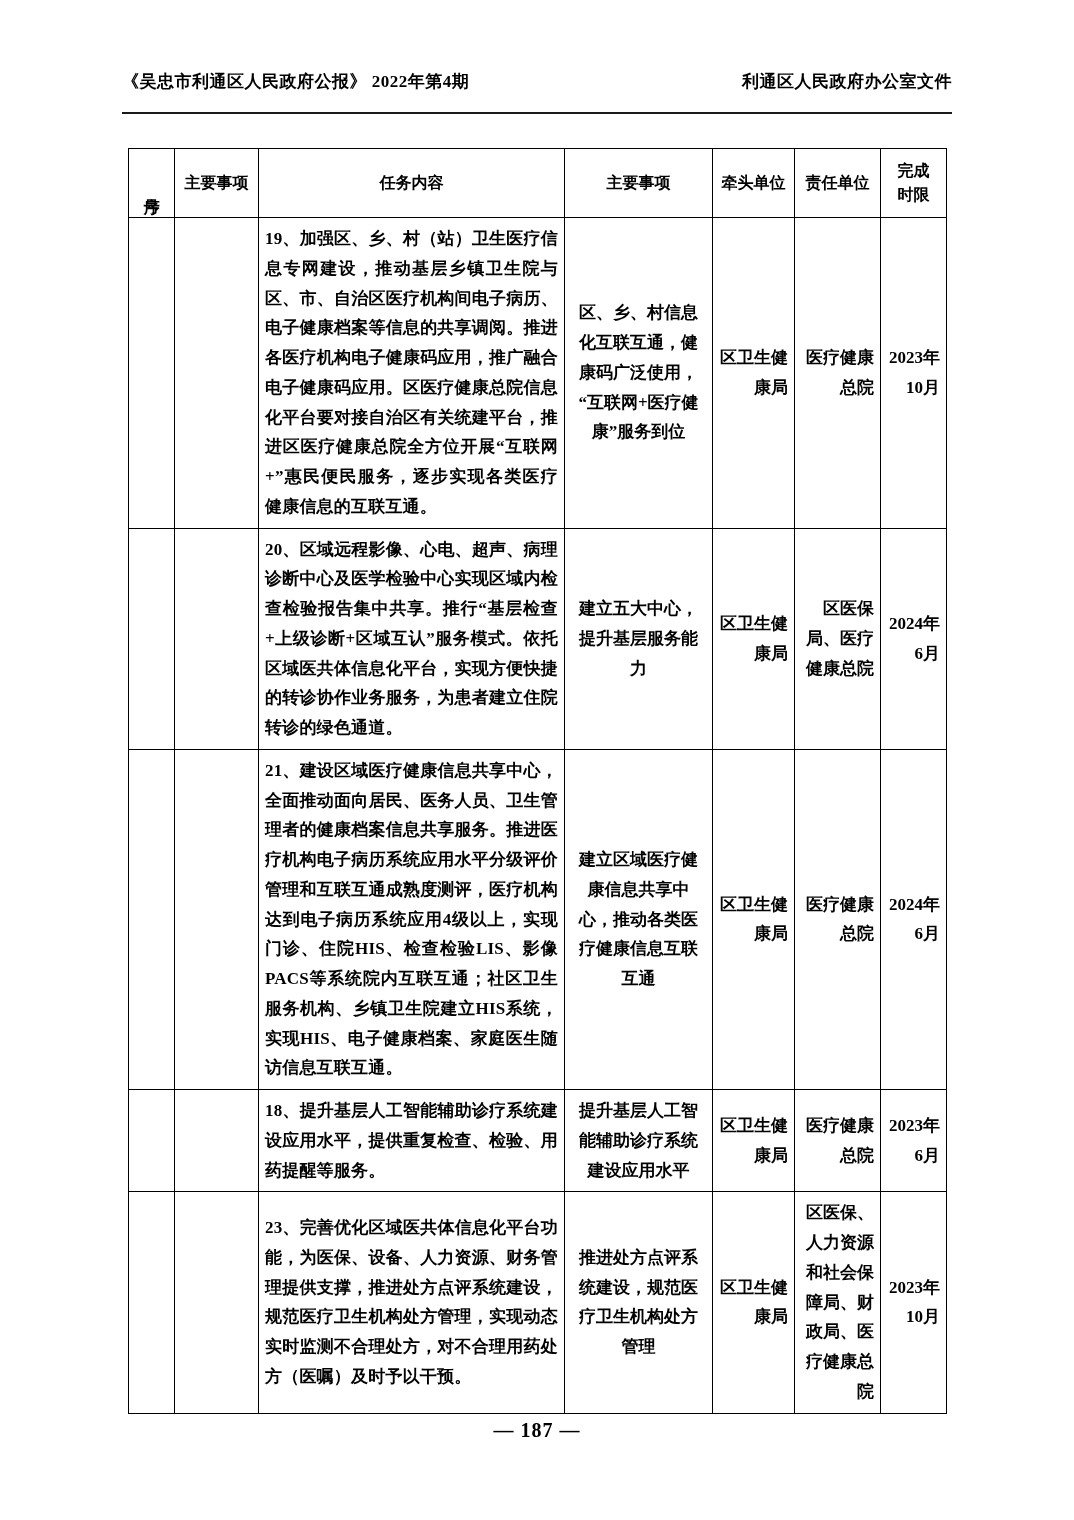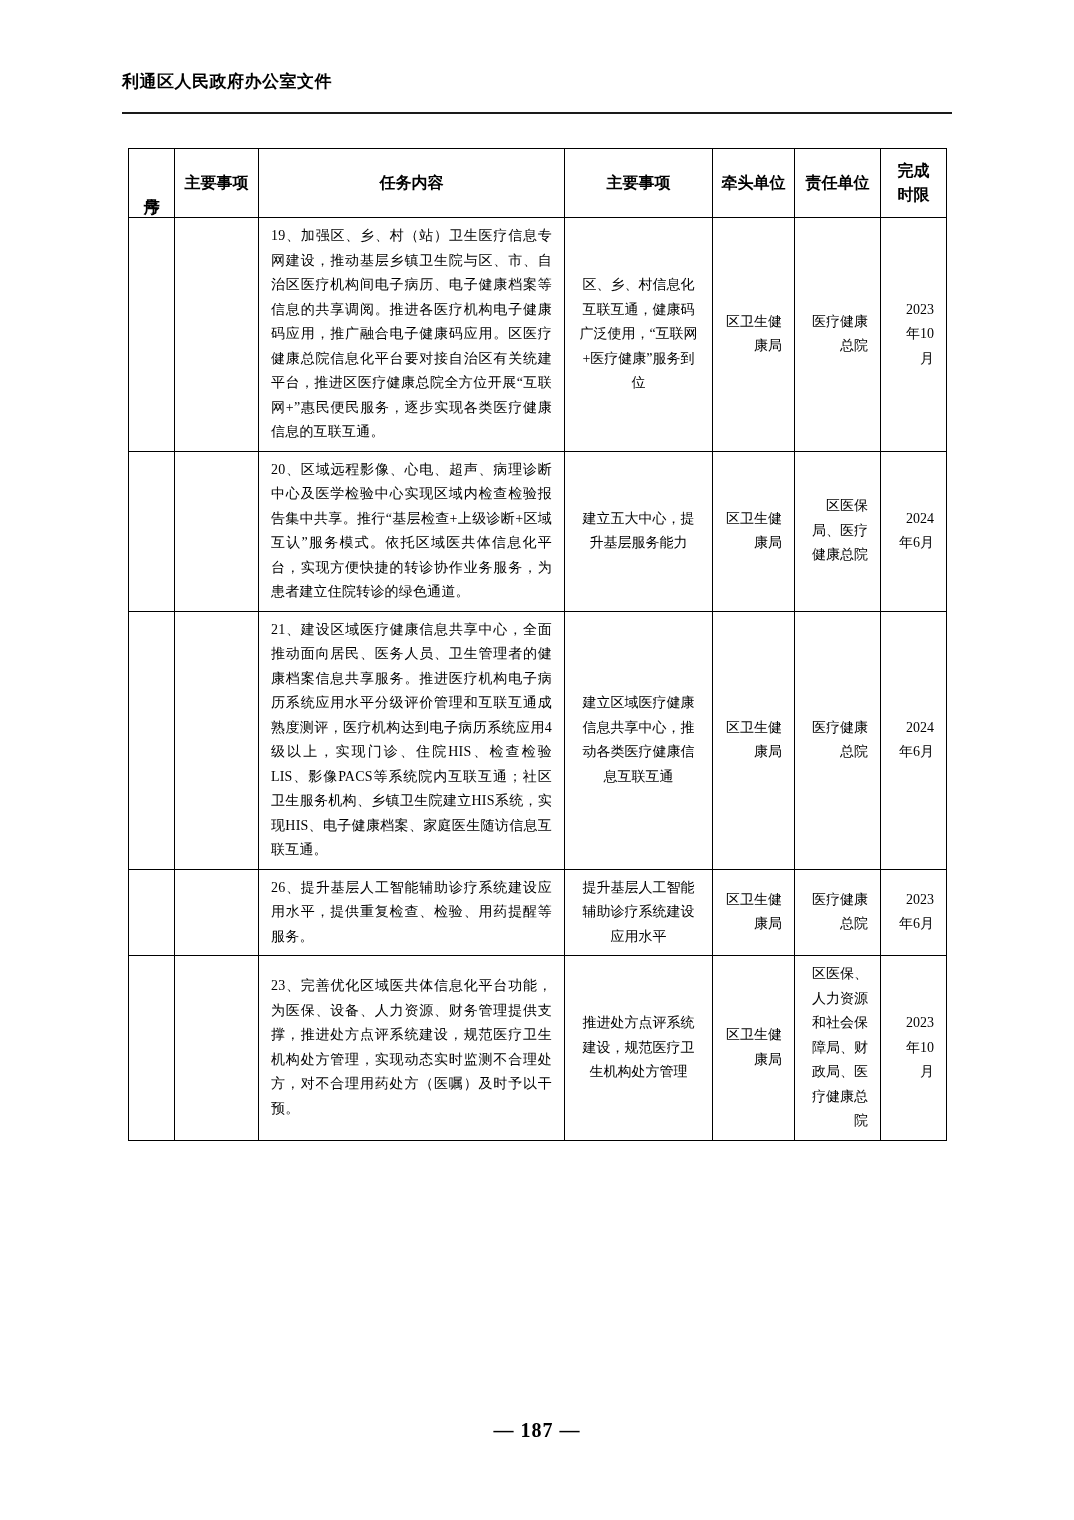--- a/index.html
+++ b/index.html
@@ -57,24 +57,24 @@
     width: 818px;
   }
   table.sched {
     border-collapse: collapse;
     width: 818px;
     table-layout: fixed;
   }
   table.sched td, table.sched th {
     border: 1px solid #000000;
     vertical-align: middle;
-    padding: 6px 12px;
-    font-size: 14px;
+    padding: 6px 6px;
+    font-size: 17px;
     line-height: 1.75;
-    font-weight: normal;
+    font-weight: bold;
   }
   table.sched thead th {
     text-align: center;
     font-size: 16px;
     font-weight: bold;
     padding: 10px 4px;
     line-height: 1.5;
   }
   col.c-seq { width: 46px; }
   col.c-item { width: 84px; }
@@ -125,20 +125,21 @@
     font-weight: bold;
     letter-spacing: 1px;
   }
 </style>
 </head>
 <body>
 
 <div class="page">
 
   <div class="header">
+    <div class="header-left">《吴忠市利通区人民政府公报》 2022年第4期</div>
     <div class="header-right">利通区人民政府办公室文件</div>
   </div>
   <div class="header-rule"></div>
 
   <div class="table-wrap">
     <table class="sched">
       <colgroup>
         <col class="c-seq">
         <col class="c-item">
         <col class="c-task">
@@ -182,21 +183,21 @@
           <td class="ctr"></td>
           <td class="task">21、建设区域医疗健康信息共享中心，全面推动面向居民、医务人员、卫生管理者的健康档案信息共享服务。推进医疗机构电子病历系统应用水平分级评价管理和互联互通成熟度测评，医疗机构达到电子病历系统应用4级以上，实现门诊、住院HIS、检查检验LIS、影像PACS等系统院内互联互通；社区卫生服务机构、乡镇卫生院建立HIS系统，实现HIS、电子健康档案、家庭医生随访信息互联互通。</td>
           <td class="measure">建立区域医疗健康信息共享中心，推动各类医疗健康信息互联互通</td>
           <td class="unit">区卫生健康局</td>
           <td class="unit">医疗健康总院</td>
           <td class="due">2024年6月</td>
         </tr>
         <tr>
           <td class="ctr"></td>
           <td class="ctr"></td>
-          <td class="task">26、提升基层人工智能辅助诊疗系统建设应用水平，提供重复检查、检验、用药提醒等服务。</td>
+          <td class="task">18、提升基层人工智能辅助诊疗系统建设应用水平，提供重复检查、检验、用药提醒等服务。</td>
           <td class="measure">提升基层人工智能辅助诊疗系统建设应用水平</td>
           <td class="unit">区卫生健康局</td>
           <td class="unit">医疗健康总院</td>
           <td class="due">2023年6月</td>
         </tr>
         <tr>
           <td class="ctr"></td>
           <td class="ctr"></td>
           <td class="task">23、完善优化区域医共体信息化平台功能，为医保、设备、人力资源、财务管理提供支撑，推进处方点评系统建设，规范医疗卫生机构处方管理，实现动态实时监测不合理处方，对不合理用药处方（医嘱）及时予以干预。</td>
           <td class="measure">推进处方点评系统建设，规范医疗卫生机构处方管理</td>

